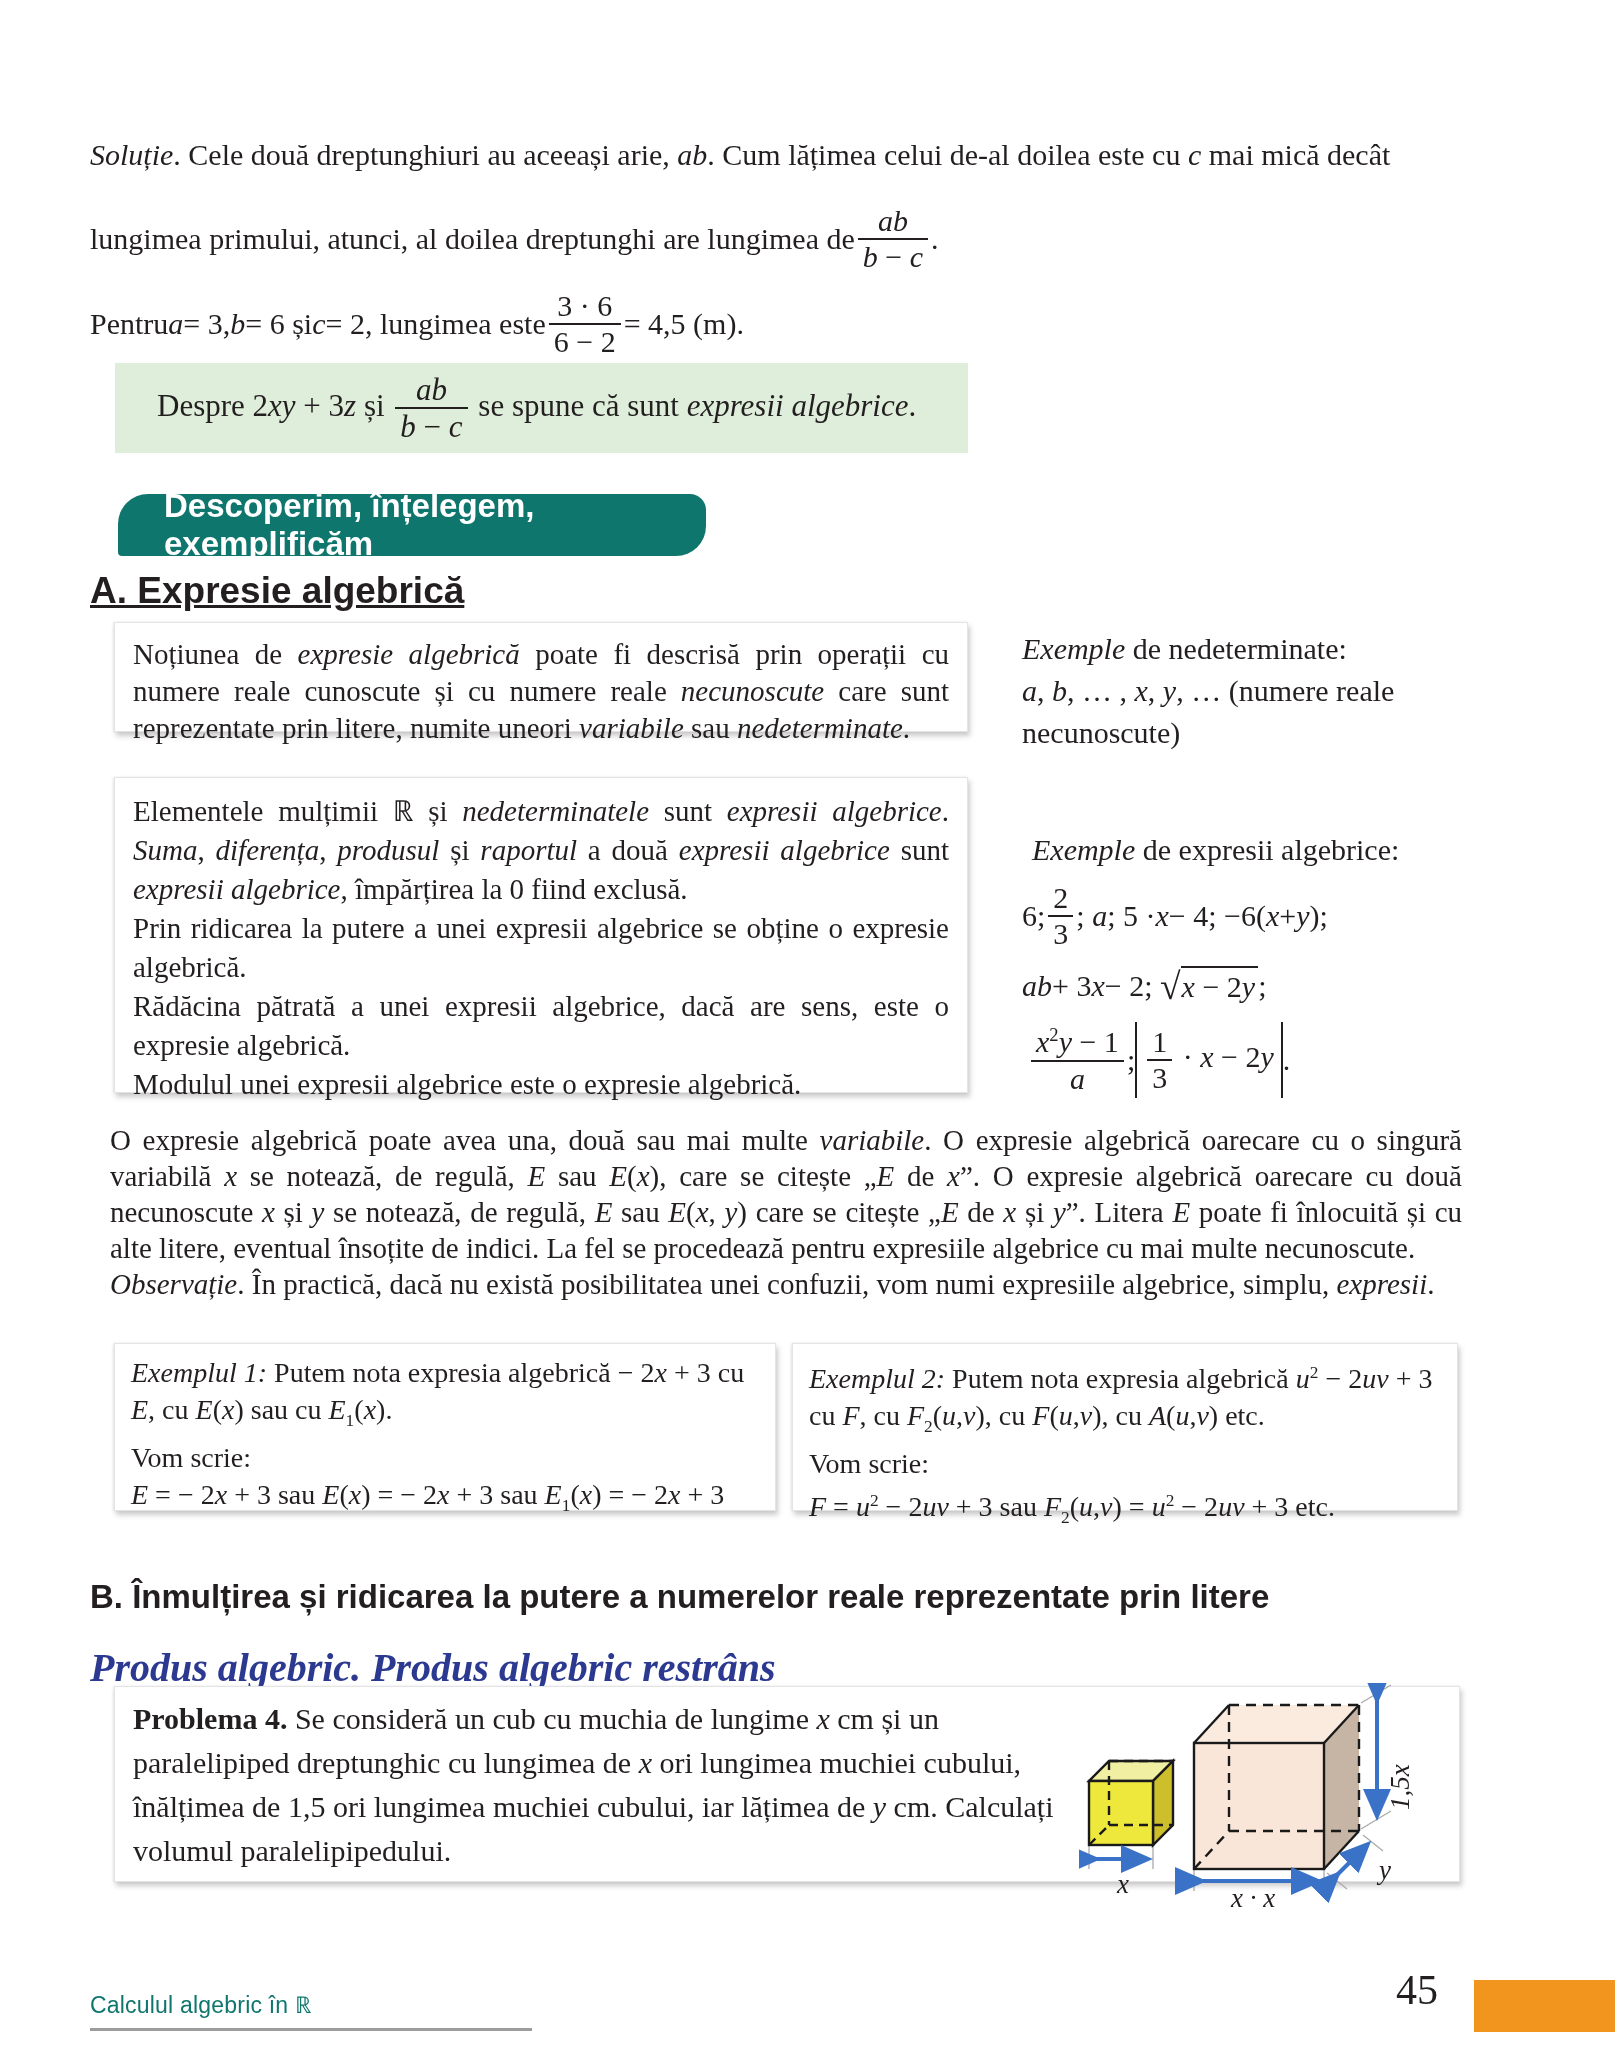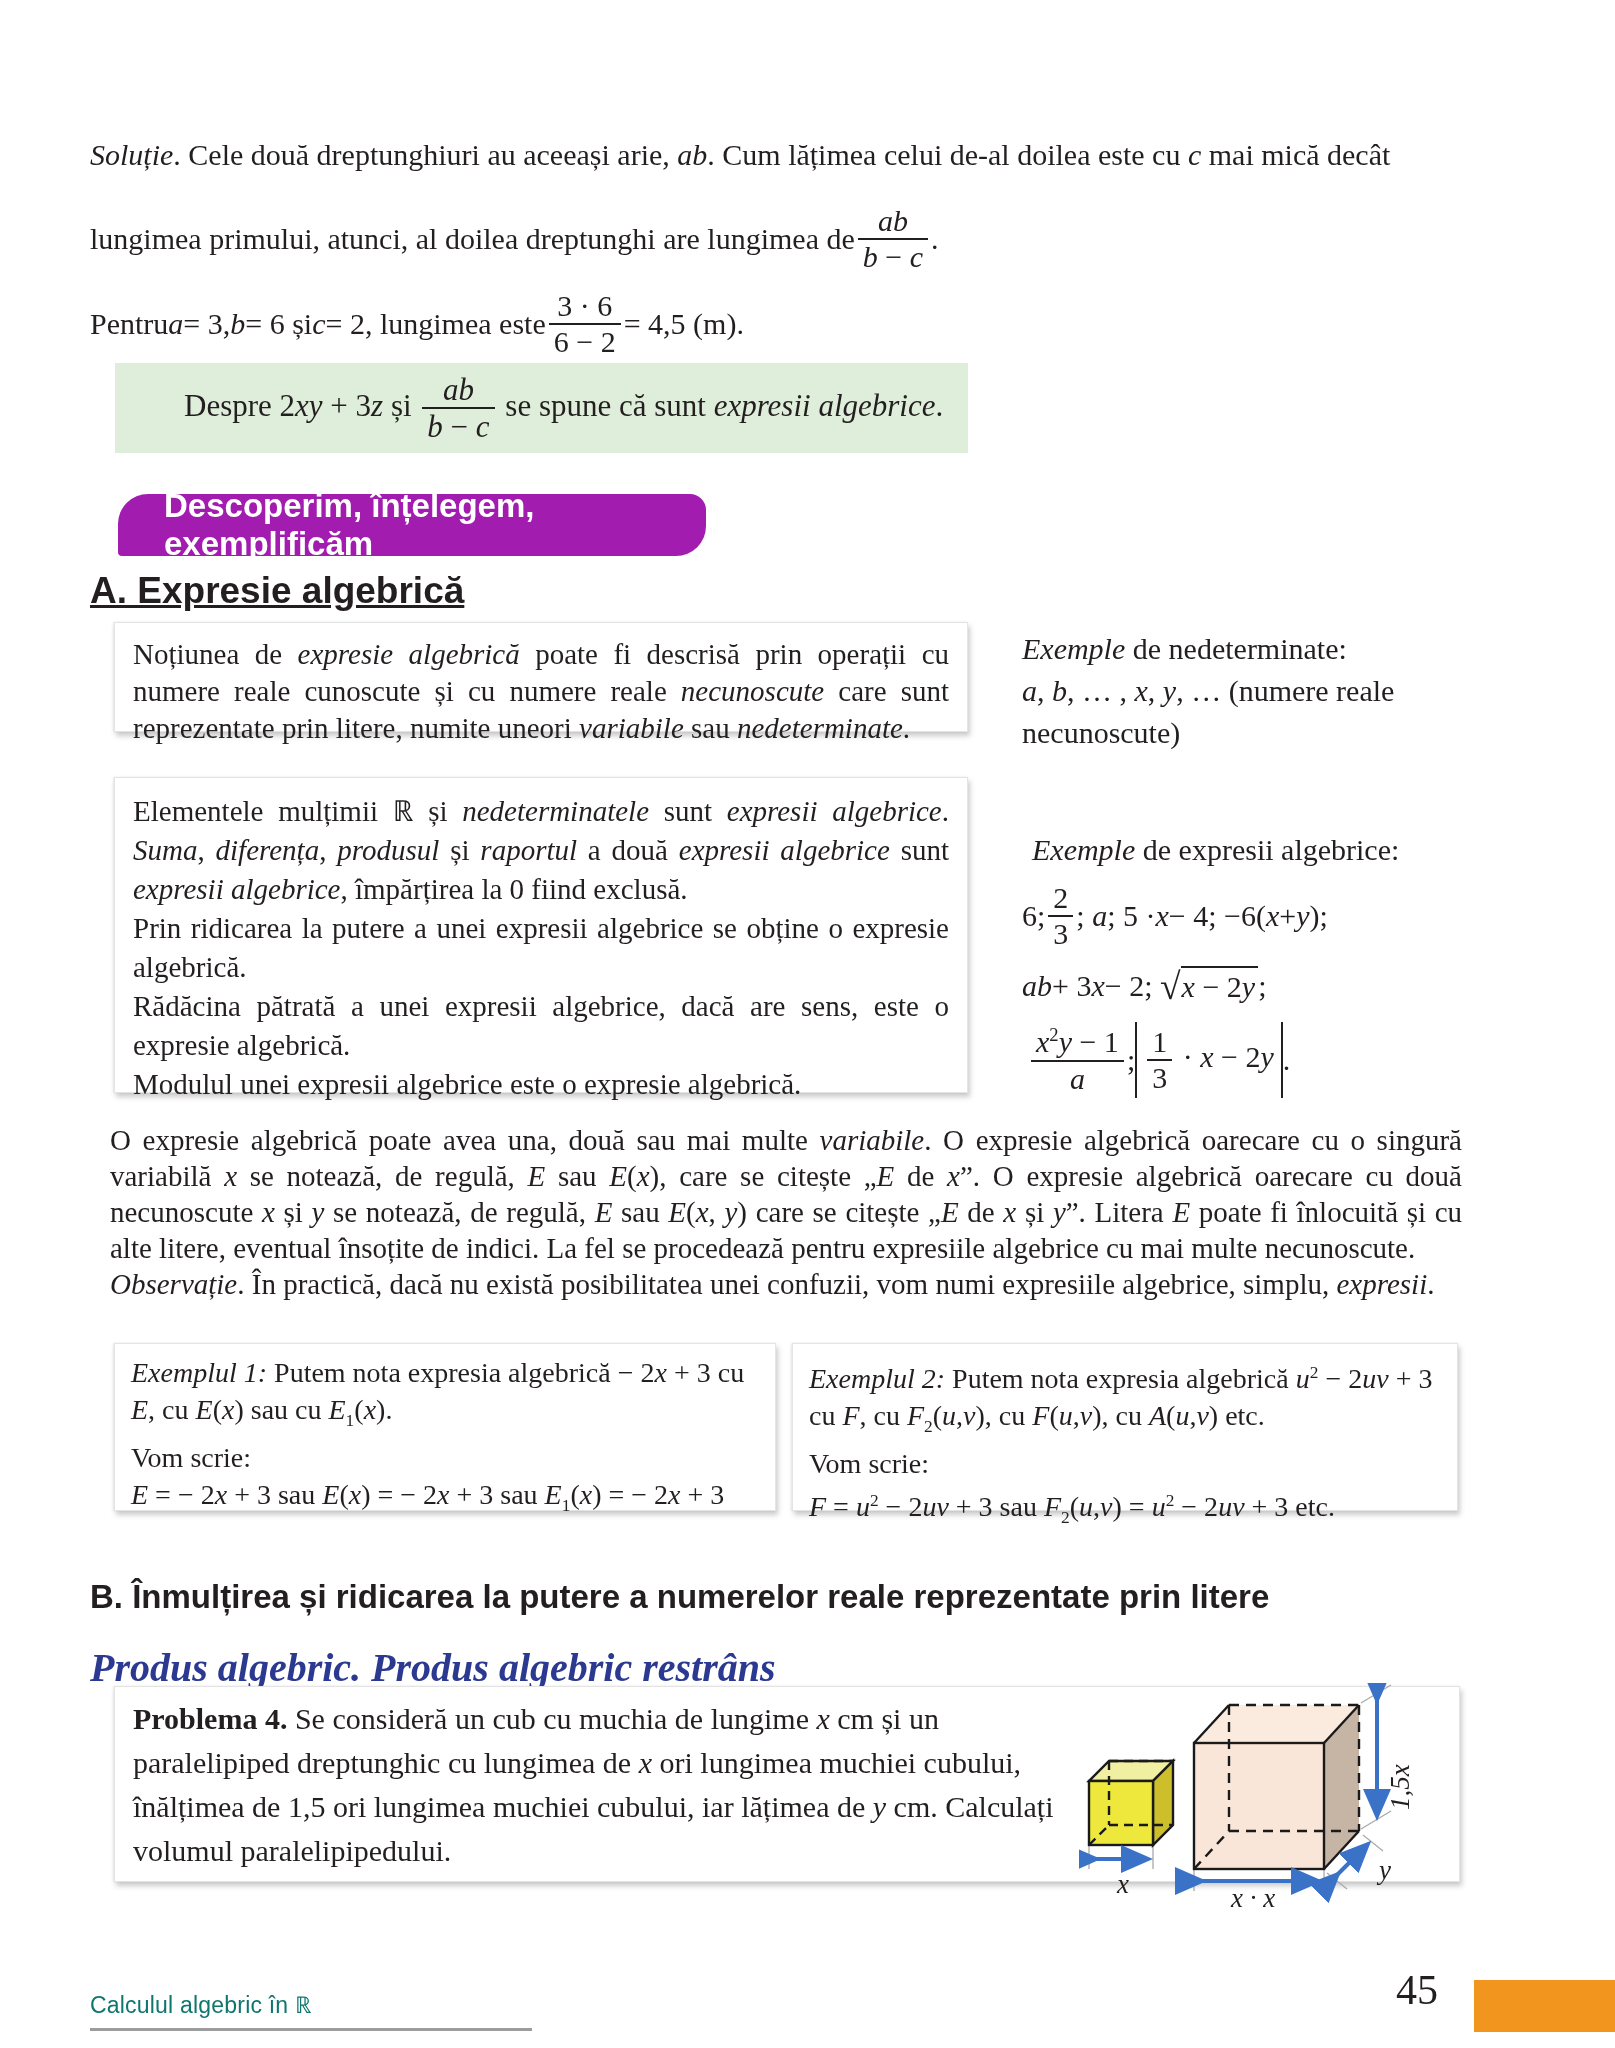--- a/index.html
+++ b/index.html
@@ -19,21 +19,21 @@
   .sqrt .rad{border-top:2px solid #231F20;padding:2px 3px 0 1px;}
   
   .av{display:inline-block;border-left:2px solid #231F20;border-right:2px solid #231F20;
       padding:4px 7px;vertical-align:middle;}
   sub{font-size:0.62em;}
   sup{font-size:0.62em;}
   
   .wbox{background:#ffffff;border:1px solid #E4E4E4;
         box-shadow:2px 4px 5px rgba(120,120,120,0.38), -1px 0 2px rgba(150,150,150,0.18);}
   .flexc{display:flex;align-items:center;}
-  .banner{background:#a21caf;color:#ffffff;font-weight:bold;
+  .banner{background:#0f766e;color:#ffffff;font-weight:bold;
           border-radius:30px 16px 30px 4px;justify-content:center;}
   .greenbox{background:#DFEEDA;}
   .bluehead{color:#2B3990;font-weight:bold;font-style:italic;}
   .footer-label{color:#0f766e;letter-spacing:0.2px;}
   .footer-rule{border-bottom:3px solid #9C9C9C;}
   .orange-rect{background:#F2951F;}
 </style>
 </head>
 <body>
 
@@ -42,21 +42,21 @@
   <div class="abs nowrap" style="left:90px;top:138px;font-size:30px;"><i>Soluție</i>. Cele două dreptunghiuri au aceeași arie, <i>ab</i>. Cum lățimea celui de-al doilea este cu <i>c</i> mai mică decât</div>
   <div class="abs nowrap flexc" style="left:90px;top:196px;height:86px;font-size:30px;">lungimea primului, atunci, al doilea dreptunghi are lungimea de <span class="fr">
         <span class="nu"><i>ab</i></span>
         <span class="de"><i>b</i> − <i>c</i></span>
       </span> .</div>
   <div class="abs nowrap flexc" style="left:90px;top:282px;height:84px;font-size:30px;">Pentru <i>a</i> = 3, <i>b</i> = 6 și <i>c</i> = 2, lungimea este <span class="fr">
         <span class="nu">3 · 6</span>
         <span class="de">6 − 2</span>
       </span> = 4,5 (m).</div>
 
-  <div class="abs greenbox flexc" style="left:115px;top:363px;width:853px;height:90px;padding-left:69px;box-sizing:border-box;font-size:31px;">
+  <div class="abs greenbox flexc" style="left:115px;top:363px;width:853px;height:90px;padding-left:42px;box-sizing:border-box;font-size:31px;">
     <span class="nowrap">Despre 2<i>xy</i> + 3<i>z</i> și <span class="fr"><span class="nu"><i>ab</i></span><span class="de"><i>b</i> − <i>c</i></span></span> se spune că sunt <i>expresii algebrice</i>.</span>
   </div>
 
   <div class="abs banner sans flexc" style="left:118px;top:494px;width:588px;height:62px;padding-left:46px;box-sizing:border-box;font-size:33px;">
     <span>Descoperim, înțelegem, exemplificăm</span>
   </div>
 
   <div class="abs sans" style="left:90px;top:570px;font-size:37px;font-weight:bold;text-decoration:underline;">A. Expresie algebrică</div>
 
   <div class="abs wbox jtext" style="left:114px;top:622px;width:854px;height:110px;padding:13px 18px;box-sizing:border-box;font-size:29px;line-height:37px;">Noțiunea de <i>expresie algebrică</i> poate fi descrisă prin operații cu numere reale cunoscute și cu numere reale <i>necunoscute</i> care sunt reprezentate prin litere, numite uneori <i>variabile</i> sau <i>nedeterminate</i>.</div>

